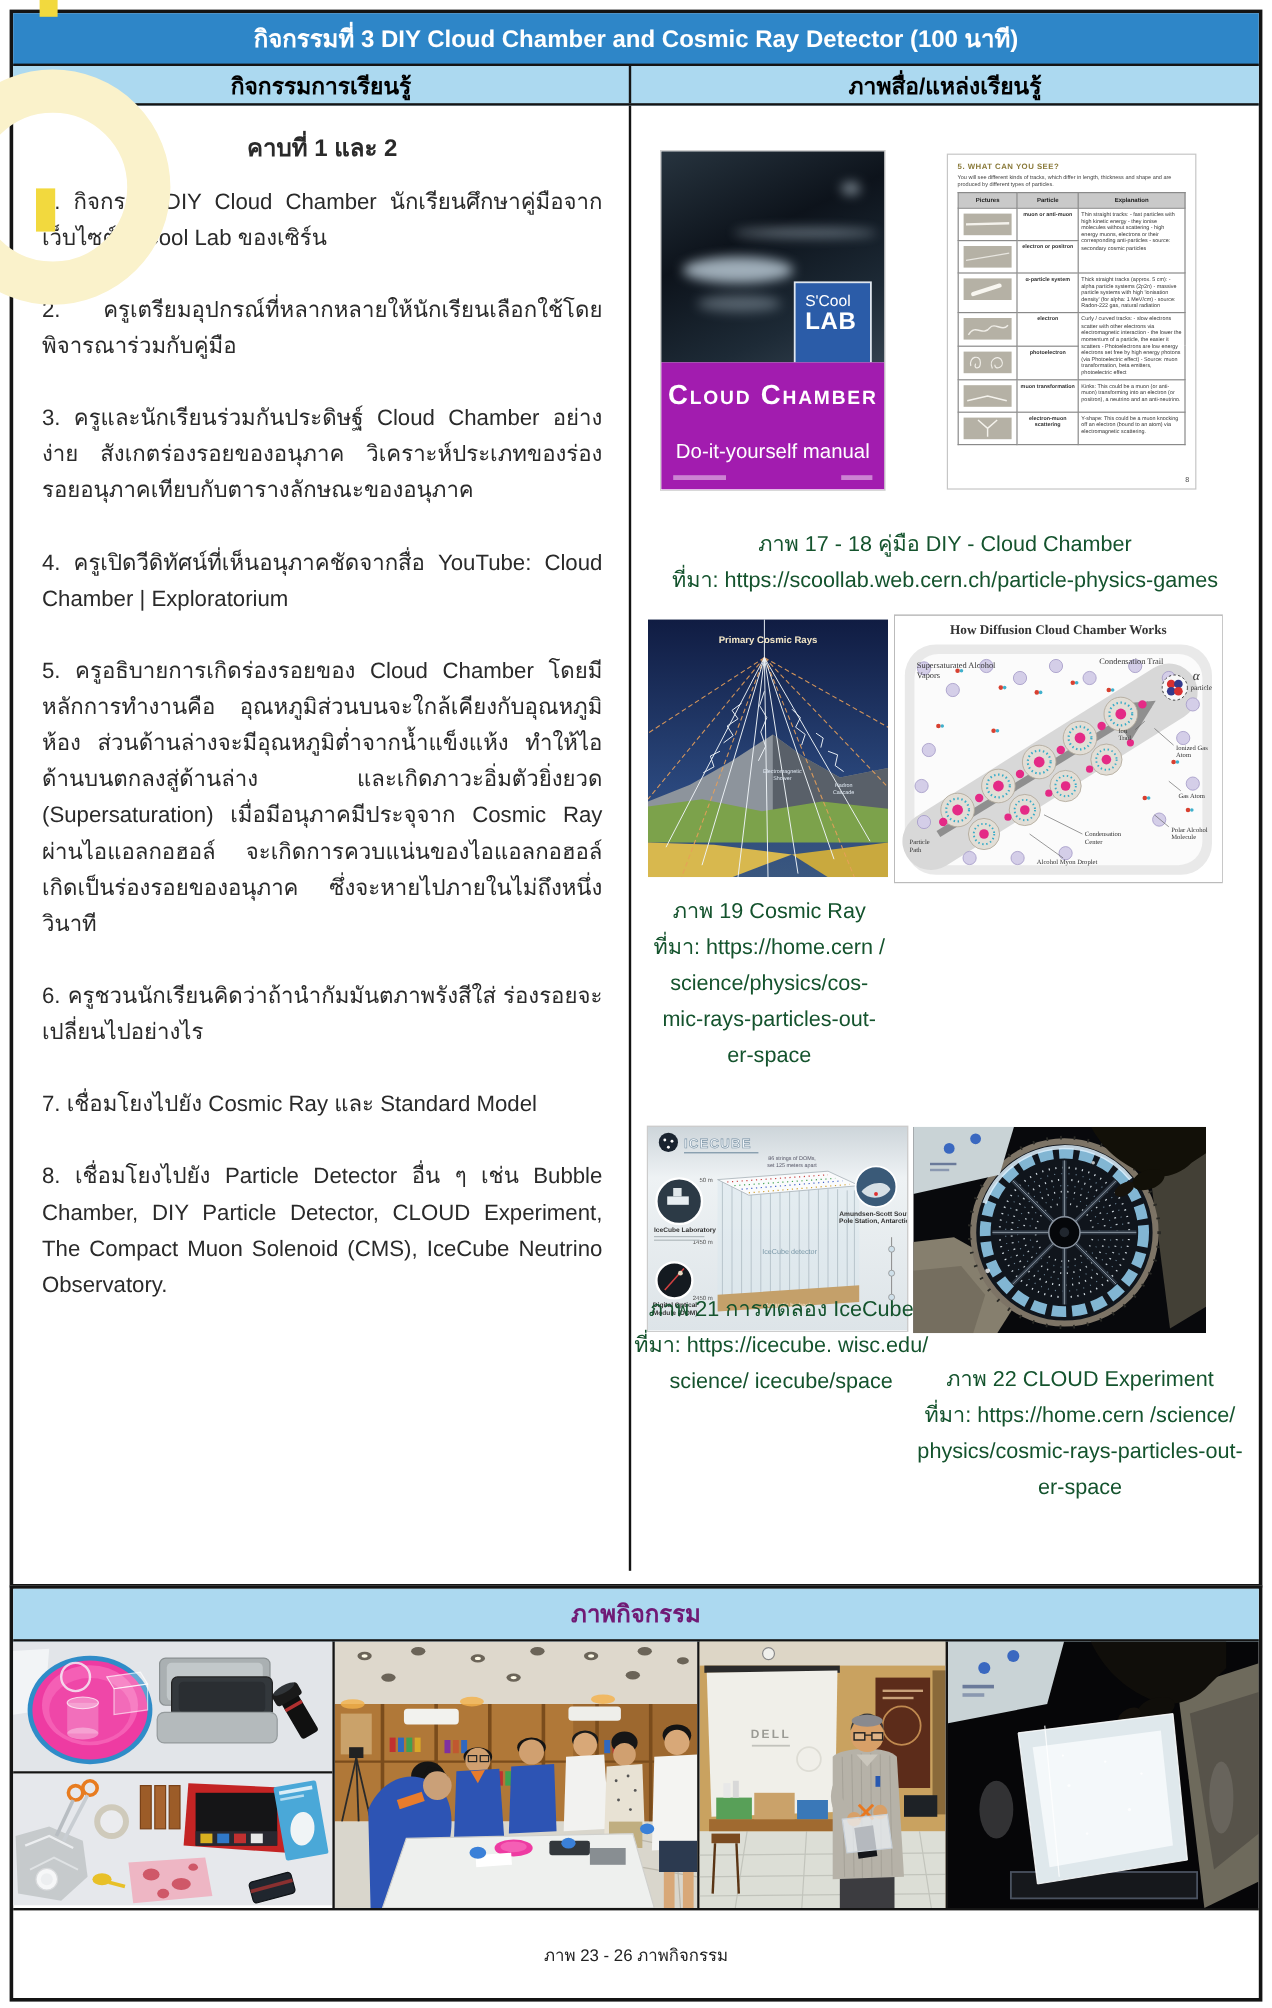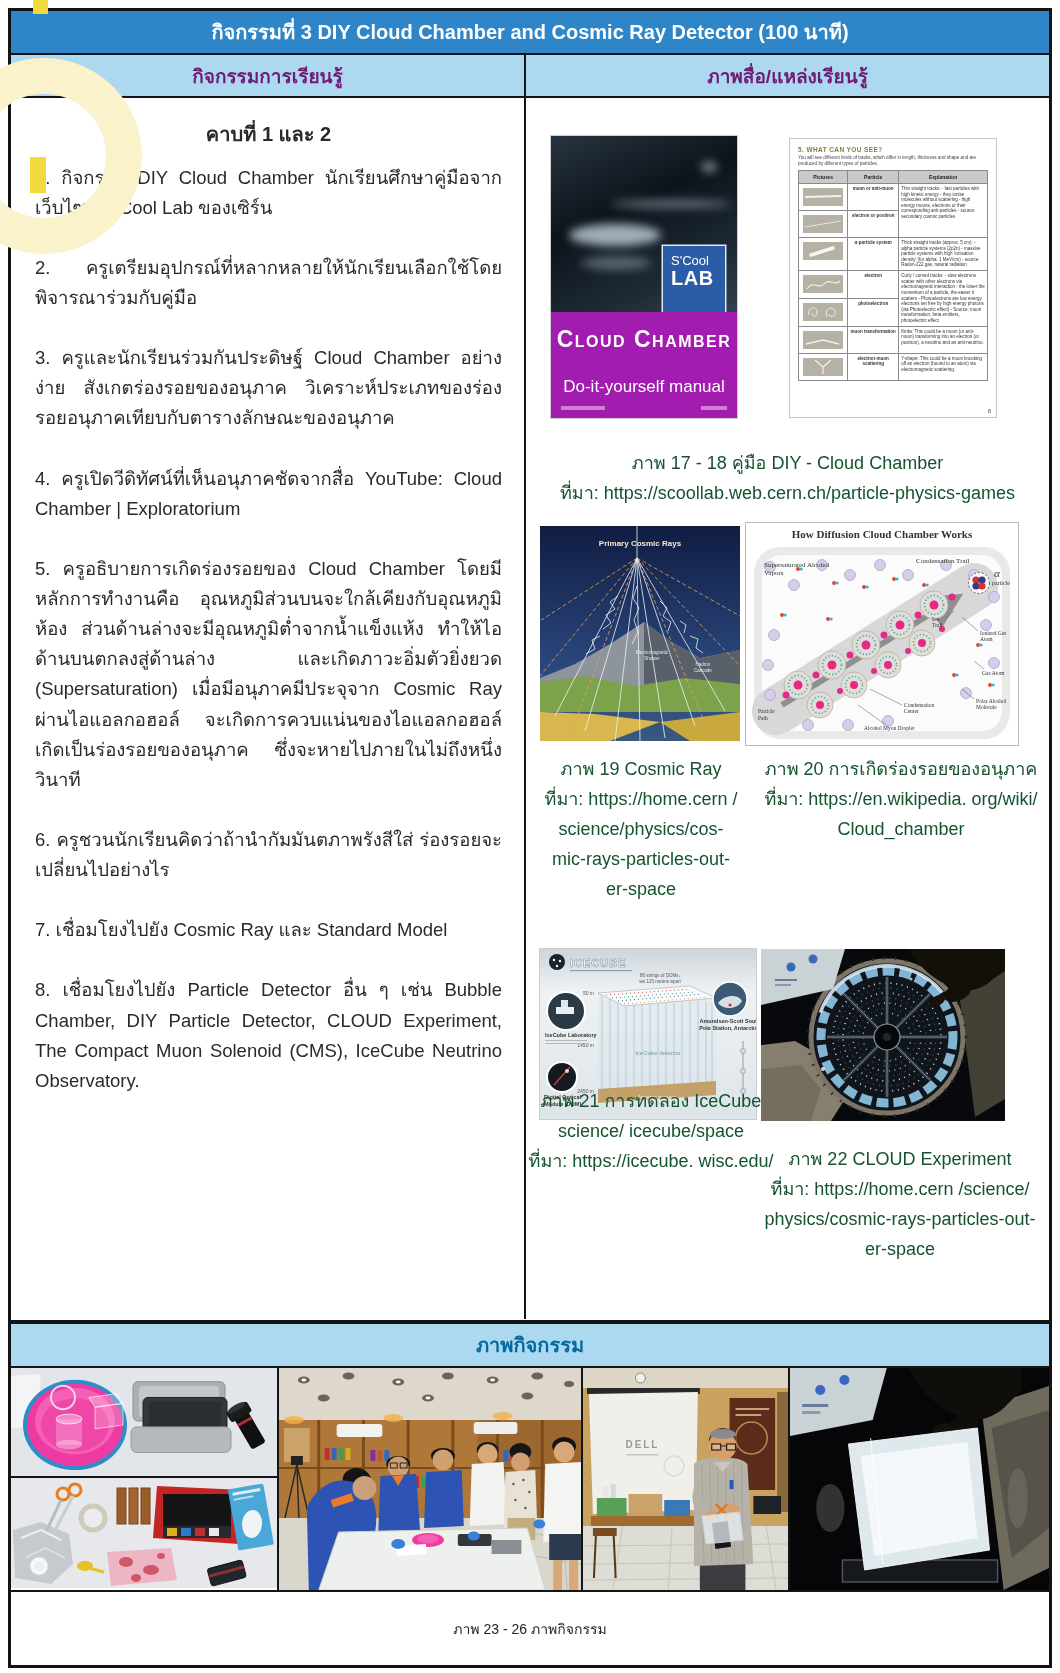--- a/index.html
+++ b/index.html
@@ -6,21 +6,21 @@
   html,body{width:1060px;background:#fff}
   body{height:1673px;position:relative;font-family:"Liberation Sans","DejaVu Sans",sans-serif;color:#222;overflow:hidden}
   .decor-ring{position:absolute;left:-54px;top:58px;width:196px;height:196px;border-radius:50%;
     border:36px solid #FAF2CB;z-index:6;pointer-events:none}
   .decor-bar-top{position:absolute;left:33px;top:0;width:15px;height:14px;background:#F2D93E;z-index:7;pointer-events:none}
   .decor-bar-mid{position:absolute;left:30px;top:157px;width:16px;height:36px;background:#F2D93E;z-index:5;pointer-events:none}
 
   .main-table{position:absolute;left:8px;top:8px;width:1044px;height:1315px;border:3px solid #141414;background:#fff}
   .t-header{height:44px;background:#2E86C8;color:#fff;font-weight:bold;font-size:20px;
     display:flex;align-items:center;justify-content:center;border-bottom:2px solid #141414}
-  .col-headers{display:flex;height:43px;background:#ACD9F0;border-bottom:2px solid #141414;font-weight:bold;font-size:19px;color:#701a75}
+  .col-headers{display:flex;height:33px;background:#ACD9F0;border-bottom:2px solid #141414;font-weight:bold;font-size:19px;color:#000000}
   .col-h{display:flex;align-items:center;justify-content:center}
   .col-h.left{width:515px;border-right:2px solid #141414}
   .col-h.right{flex:1}
   .t-body{display:flex;height:1221px}
   .cell-left{width:515px;border-right:2px solid #141414;padding:14px 22px 0 24px;font-size:18.5px;line-height:1.63;text-align:justify;color:#2a2a2a}
   .cell-left p{margin-bottom:30px}
   .session-heading{text-align:center;font-weight:bold;font-size:20px;margin:6px 0 12px;text-align:center}
   .cell-right{flex:1;position:relative}
 
   .fig{position:absolute;overflow:hidden}
@@ -59,21 +59,21 @@
   .cloudexp{left:235px;top:851px;width:244px;height:172px}
 
   .cap-17{left:0;right:0;top:350px}
   .cap-19{left:0;width:230px;top:656px}
   .cap-20{left:228px;width:294px;top:656px}
   .cap-21{left:0;width:250px;top:988px}
   .cap-22{left:226px;width:296px;top:1046px}
 
   
   .bottom-table{position:absolute;left:8px;top:1321px;width:1044px;height:347px;border:3px solid #141414;background:#fff}
-  .b-header{height:44px;background:#ACD9F0;border-bottom:2px solid #141414;display:flex;align-items:center;justify-content:center;font-weight:bold;font-size:20px;color:#0369a1}
+  .b-header{height:44px;background:#ACD9F0;border-bottom:2px solid #141414;display:flex;align-items:center;justify-content:center;font-weight:bold;font-size:20px;color:#701a75}
   .photo-strip{display:flex;height:224px;border-bottom:2px solid #141414}
   .p-col{position:relative;height:100%}
   .p-col + .p-col{border-left:2px solid #141414}
   .p-col.c1{width:266px}.p-col.c2{width:304px}.p-col.c3{width:207px}.p-col.c4{flex:1}
   .mat-top{height:110px;border-bottom:2px solid #141414}
   .mat-bottom{height:110px}
   .b-caption{height:73px;display:flex;align-items:center;justify-content:center;font-size:14px;color:#222}
 </style>
 </head>
 <body>
@@ -435,25 +435,20 @@
         </svg>
       </div>
 
       <div class="fig-caption cap-19">
         <div>ภาพ 19 Cosmic Ray</div>
         <div>ที่มา: https://home.cern /</div>
         <div>science/physics/cos-</div>
         <div>mic-rays-particles-out-</div>
         <div>er-space</div>
       </div>
-      <div class="fig-caption cap-20">
-        <div>ภาพ 20 การเกิดร่องรอยของอนุภาค</div>
-        <div>ที่มา: https://en.wikipedia. org/wiki/</div>
-        <div>Cloud_chamber</div>
-      </div>
 
       <div class="fig icecube">
         <svg viewBox="0 0 216 170" preserveAspectRatio="none">
           <defs>
             <linearGradient id="iceg" x1="0" y1="0" x2="0" y2="1">
               <stop offset="0" stop-color="#cdd5da"></stop>
                 <stop offset="0.25" stop-color="#eef2f4"></stop>
                 <stop offset="1" stop-color="#dde4e8"></stop>
             </linearGradient>
           </defs>
@@ -563,22 +558,22 @@
             <circle cx="52" cy="10" r="4.5" fill="#3a68c0"></circle>
           <rect x="14" y="30" width="22" height="2" fill="#6a7a9a"></rect>
             <rect x="14" y="35" width="16" height="2" fill="#8a98b0"></rect>
           <circle cx="62" cy="120" r="2" fill="#ffffff" opacity="0.8"></circle>
           <circle cx="150" cy="30" r="1.5" fill="#ffffff" opacity="0.7"></circle>
         </svg>
       </div>
 
       <div class="fig-caption cap-21">
         <div>ภาพ 21 การทดลอง IceCube</div>
+        <div>ที่มา: https://icecube. wisc.edu/</div>
         <div>science/ icecube/space</div>
-        <div>ที่มา: https://icecube. wisc.edu/</div>
       </div>
       <div class="fig-caption cap-22">
         <div>ภาพ 22 CLOUD Experiment</div>
         <div>ที่มา: https://home.cern /science/</div>
         <div>physics/cosmic-rays-particles-out-</div>
         <div>er-space</div>
       </div>
 
     </div>
   </div>

